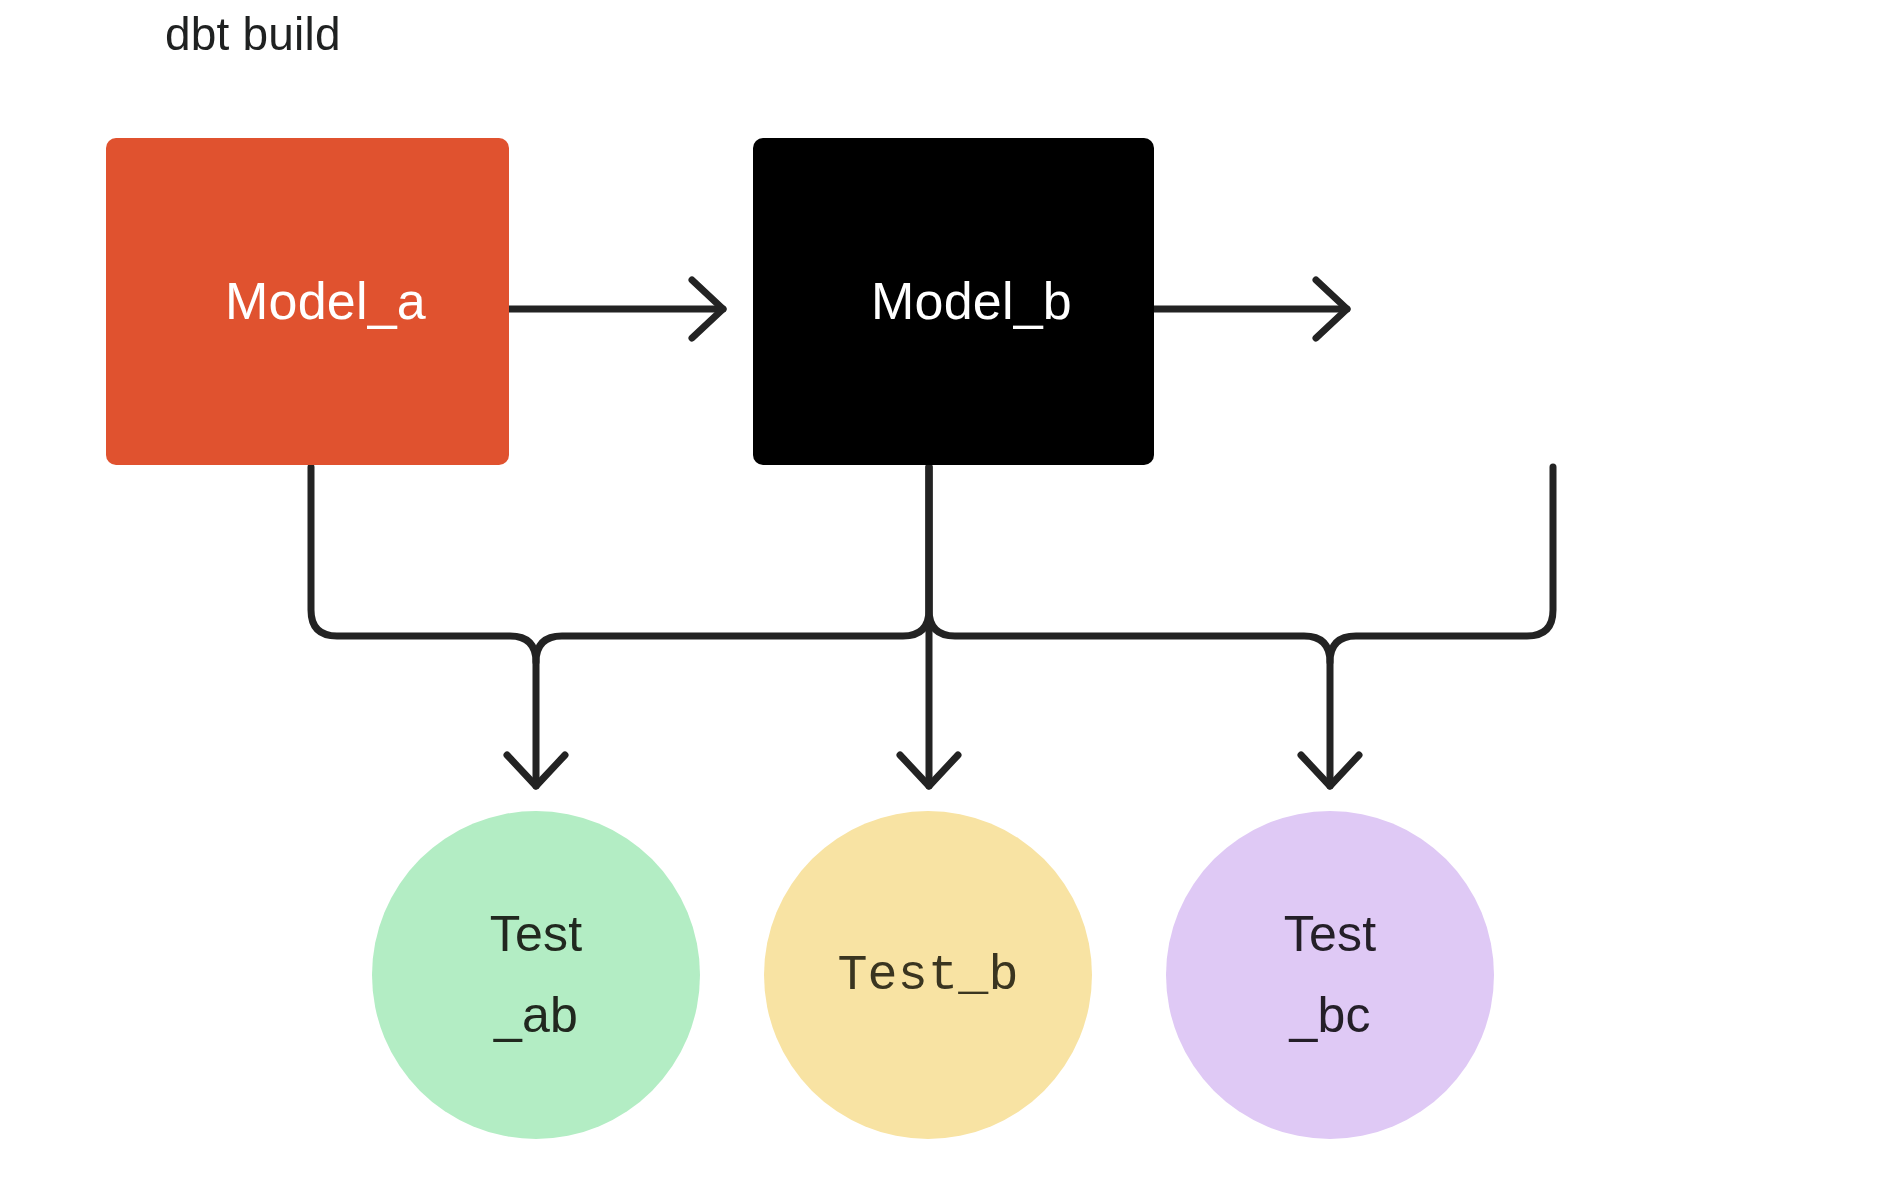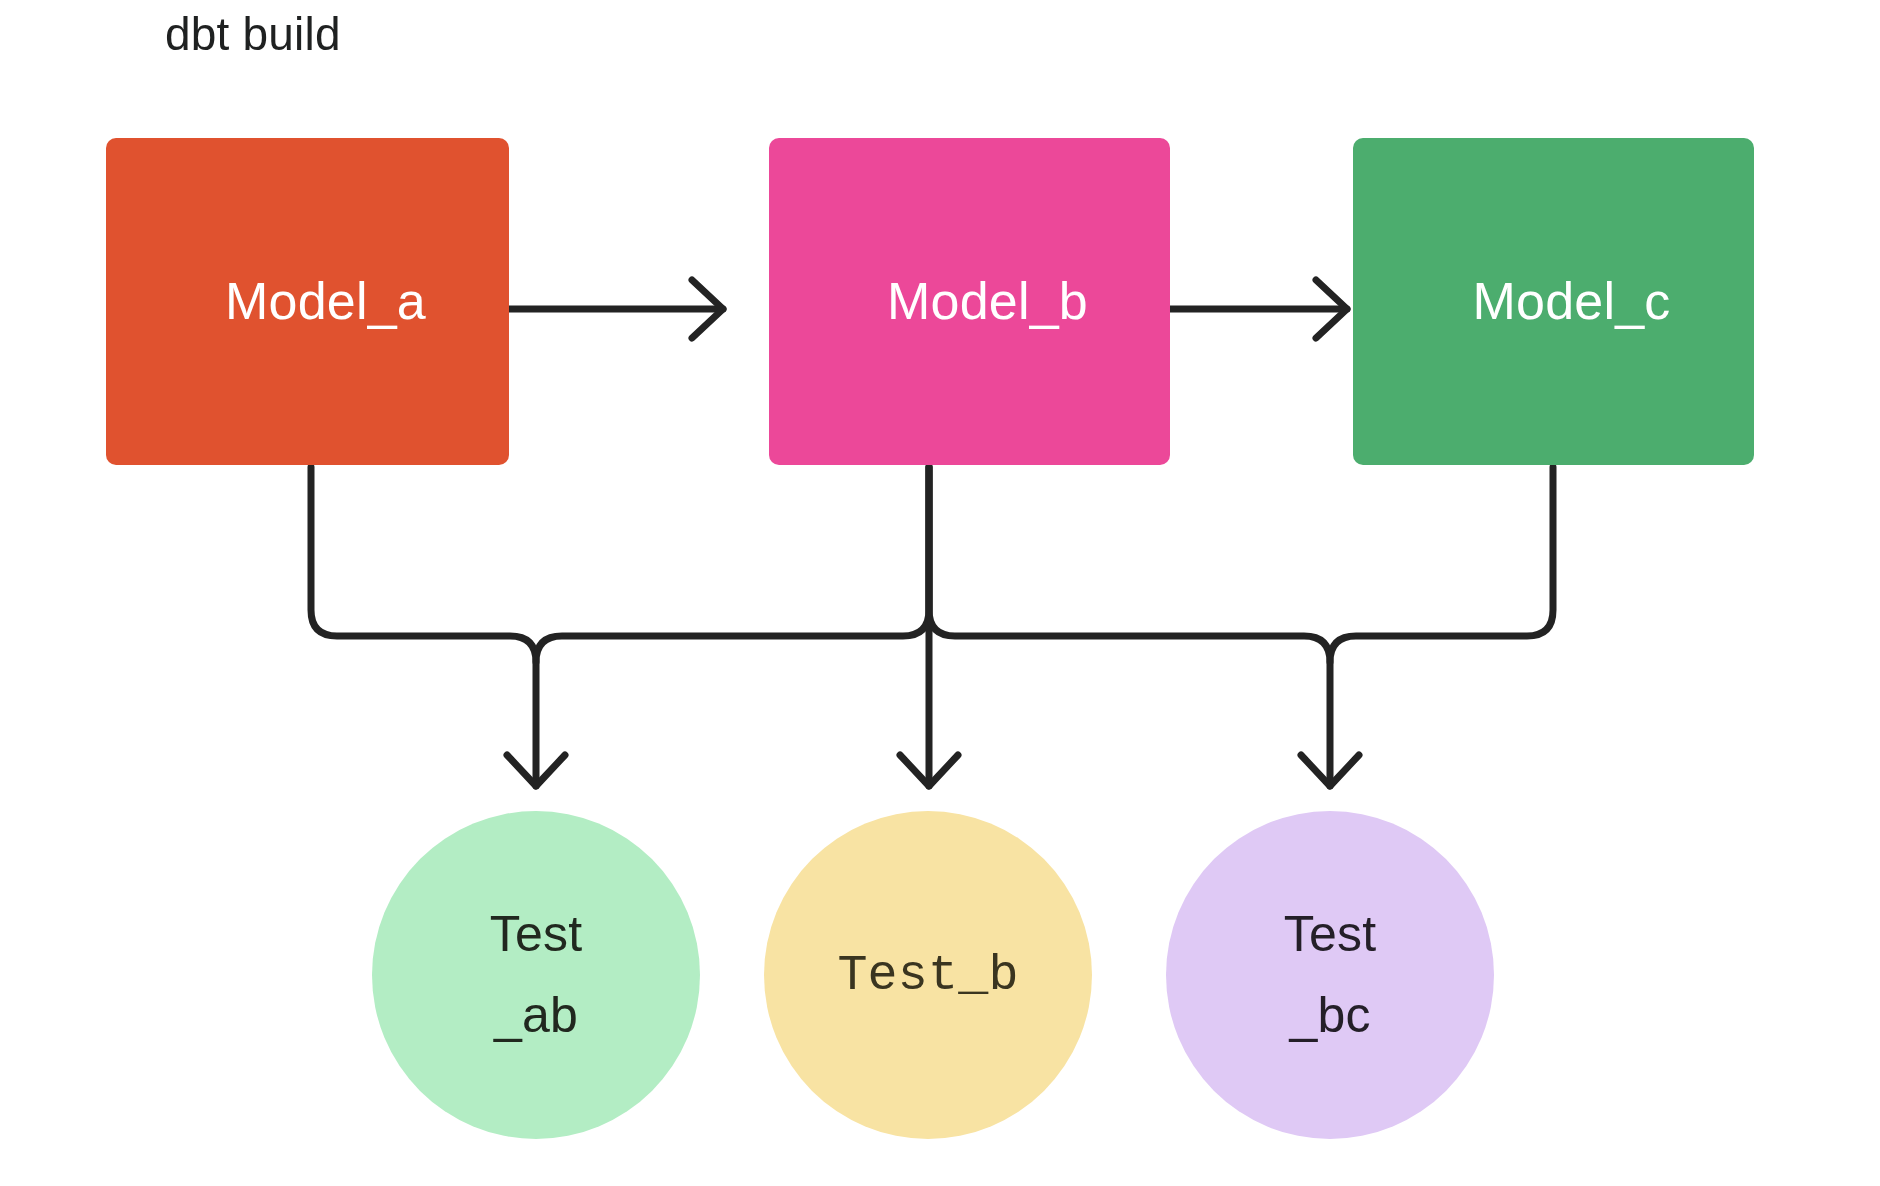--- a/index.html
+++ b/index.html
@@ -115,27 +115,24 @@
         <path d="M 1553 467 L 1553 610 Q 1553 636 1527 636 L 1356 636 Q 1330 636 1330 662"></path>
       </g>
 
     </g>
   </svg>
 
   <div class="node-box" style="left:106px; top:138px; width:403px; height:327px; background:#E0522F;">
     <span class="label">Model_a</span>
   </div>
 
-  <div class="node-box" style="left:769px; top:138px; width:401px; height:327px; background:#ec4899;">
+  <div class="node-box" style="left:753px; top:138px; width:401px; height:327px; background:#000000;">
     <span class="label">Model_b</span>
   </div>
 
-  <div class="node-box" style="left:1353px; top:138px; width:401px; height:327px; background:#4CAD6E;">
-    <span class="label">Model_c</span>
-  </div>
 
   <div class="node-circle" style="left:372px; top:811px; width:328px; height:328px; background:#B3EDC4;">
     <span class="label">
       <span class="ln">Test</span>
       <span class="ln">_ab</span>
     </span>
   </div>
 
   <div class="node-circle" style="left:764px; top:811px; width:328px; height:328px; background:#F8E3A3;">
     <span class="label" style="color:#3a3520;font-family:Liberation Mono, monospace;">

